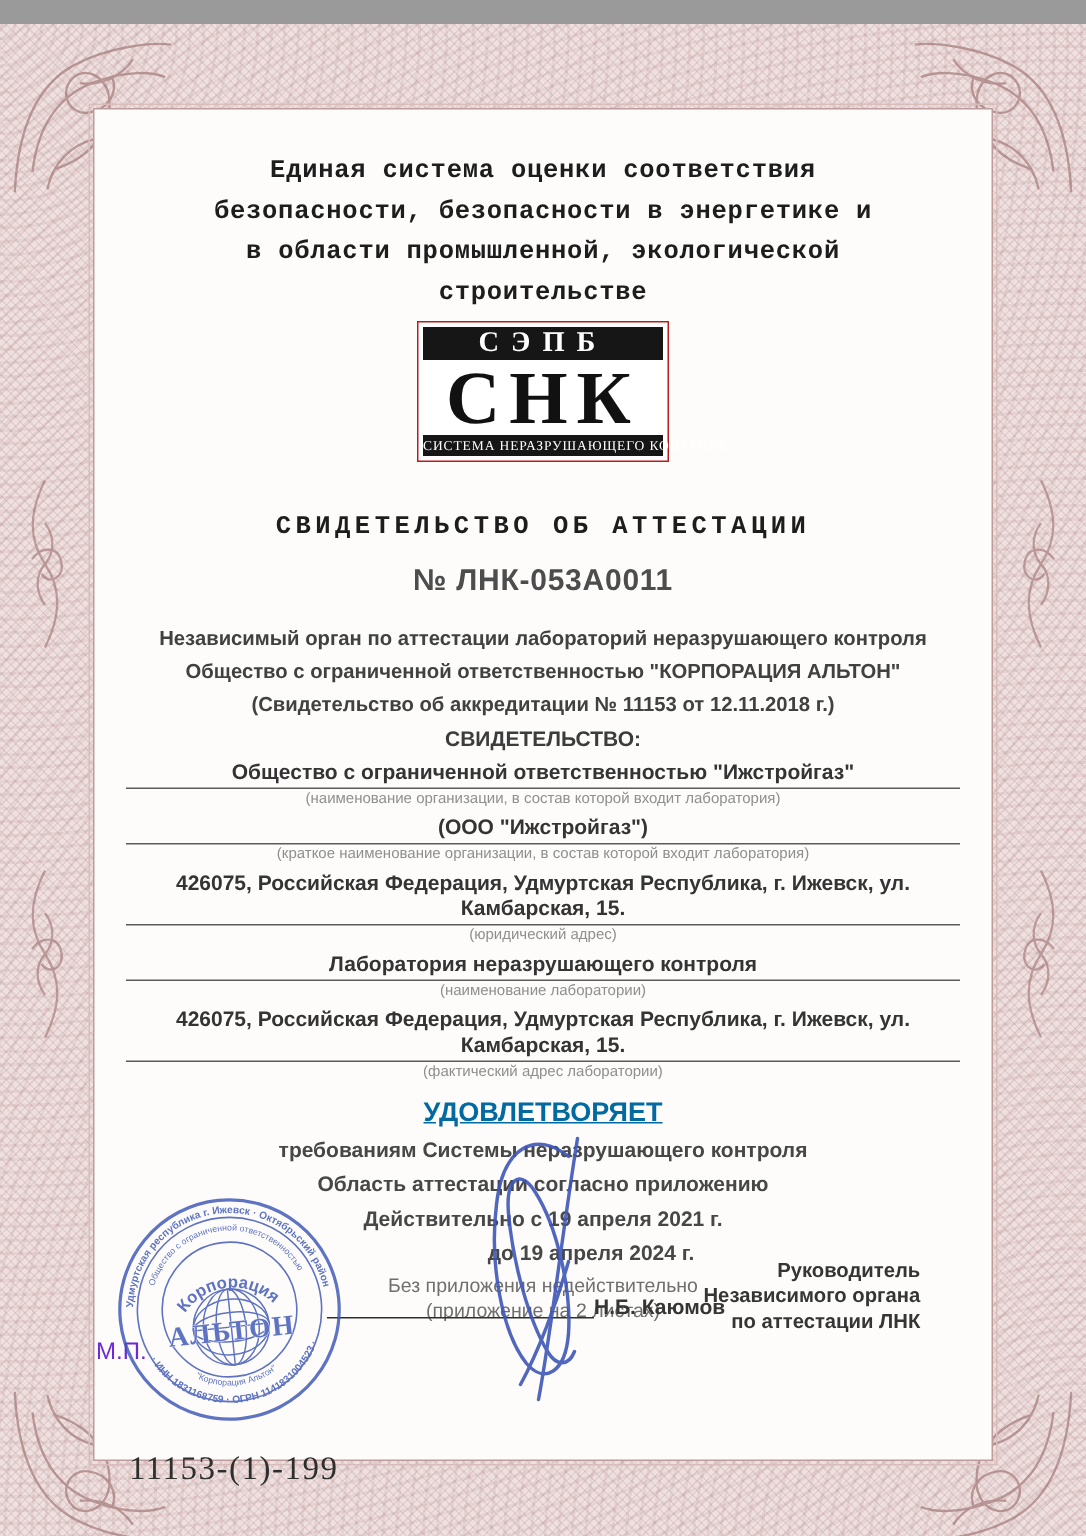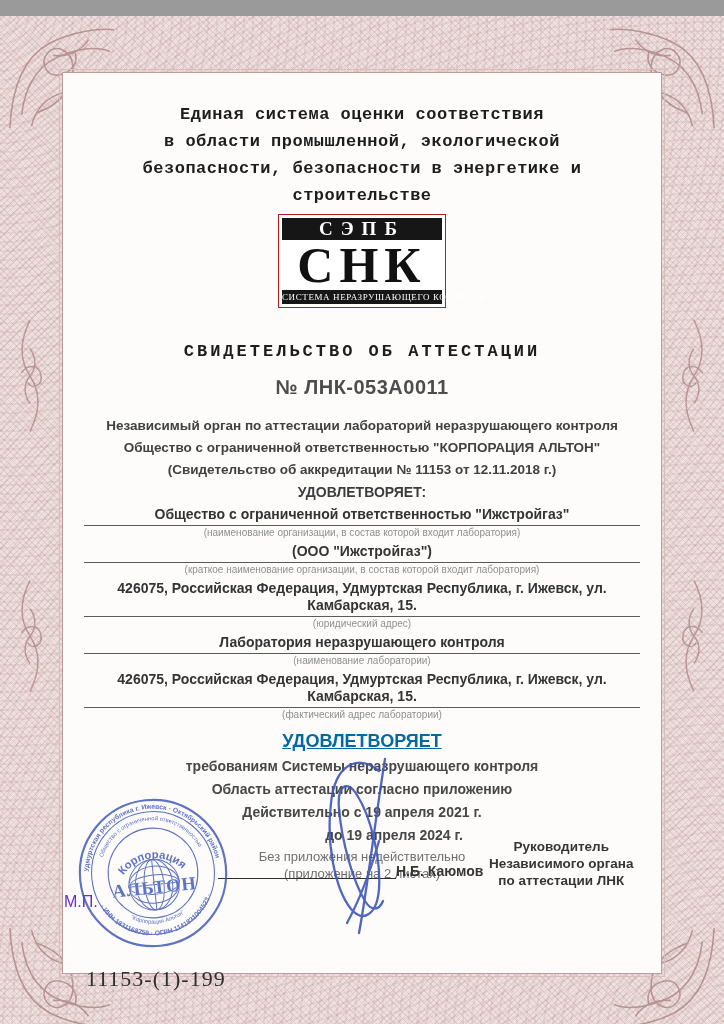--- a/index.html
+++ b/index.html
@@ -49,21 +49,21 @@
   .field-value{font-weight:bold;font-size:14px;color:#343434;padding-bottom:2px;border-bottom:1px solid #5a5a5a;line-height:17px;}
   .field-caption{font-size:10px;color:#8f8f8f;padding-top:1px;line-height:12px;}
 
   .satisfies-h{margin-top:10px;font-weight:bold;font-size:18px;text-decoration:underline;color:#0369a1;}
   .body-line{margin-top:6px;font-weight:bold;font-size:14px;color:#474747;line-height:17px;}
   .valid-to{padding-left:64px;}
   .annex-line{margin-top:5px;font-size:13px;color:#6f6f6f;font-weight:normal;line-height:16px;}
 
   .sig-line{position:absolute;left:155px;top:805px;width:178px;border-bottom:1.5px solid #2f2f2f;}
   .sig-name{position:absolute;left:333px;top:790px;font-weight:bold;font-size:14px;color:#353535;}
-  .sig-role{position:absolute;left:426px;top:765px;text-align:center;font-weight:bold;font-size:13.5px;line-height:17px;color:#353535;}
+  .sig-role{position:absolute;left:406px;top:765px;text-align:right;font-weight:bold;font-size:13.5px;line-height:17px;color:#353535;}
   .seal-mark{position:absolute;left:1px;top:820px;font-size:16px;color:#6d28d9;z-index:1;}
   .seal-svg{position:absolute;left:12px;top:722px;z-index:2;transform:rotate(-6deg);}
   .sig-ink{position:absolute;left:238px;top:678px;z-index:3;}
 
   .doc-number{position:absolute;left:86px;top:950px;font-family:"Liberation Serif","DejaVu Serif",serif;
     font-size:22px;color:#2e2e2e;letter-spacing:1px;}
 </style>
 </head>
 <body>
 
@@ -115,40 +115,40 @@
   <svg class="ornament s-r2" width="40" height="120" viewBox="0 0 36 110" fill="none" stroke="#a87f7f" stroke-width="1.4" opacity="0.7">
     <path d="M18,4 C8,24 8,40 18,55 C28,70 28,86 18,106"></path>
     <path d="M18,30 C24,38 24,48 18,55 C12,62 12,72 18,80"></path>
     <path d="M10,52 C16,44 26,44 28,54 C30,64 20,68 16,61"></path>
   </svg>
 
   <div class="inner">
 
     <div class="header-block">
       <div>Единая система оценки соответствия</div>
+      <div>безопасности, безопасности в энергетике и</div>
       <div>в области промышленной, экологической</div>
-      <div>безопасности, безопасности в энергетике и</div>
       <div>строительстве</div>
     </div>
 
     <div class="logo">
       <div class="logo-top">СЭПБ</div>
       <div class="logo-main">СНК</div>
       <div class="logo-bottom">СИСТЕМА НЕРАЗРУШАЮЩЕГО КОНТРОЛЯ</div>
     </div>
 
     <div class="title">СВИДЕТЕЛЬСТВО ОБ АТТЕСТАЦИИ</div>
     <div class="number">№ ЛНК-053А0011</div>
 
     <div class="issuer">
       <div>Независимый орган по аттестации лабораторий неразрушающего контроля</div>
       <div>Общество с ограниченной ответственностью "КОРПОРАЦИЯ АЛЬТОН"</div>
       <div>(Свидетельство об аккредитации № 11153 от 12.11.2018 г.)</div>
     </div>
-    <div class="certifies">УДОВЛЕТВОРЯЕТ:</div>
+    <div class="certifies">СВИДЕТЕЛЬСТВО:</div>
 
     <div class="fields">
       <div class="field">
         <div class="field-value">Общество с ограниченной ответственностью "Ижстройгаз"</div>
         <div class="field-caption">(наименование организации, в состав которой входит лаборатория)</div>
       </div>
       <div class="field">
         <div class="field-value">(ООО "Ижстройгаз")</div>
         <div class="field-caption">(краткое наименование организации, в состав которой входит лаборатория)</div>
       </div>

